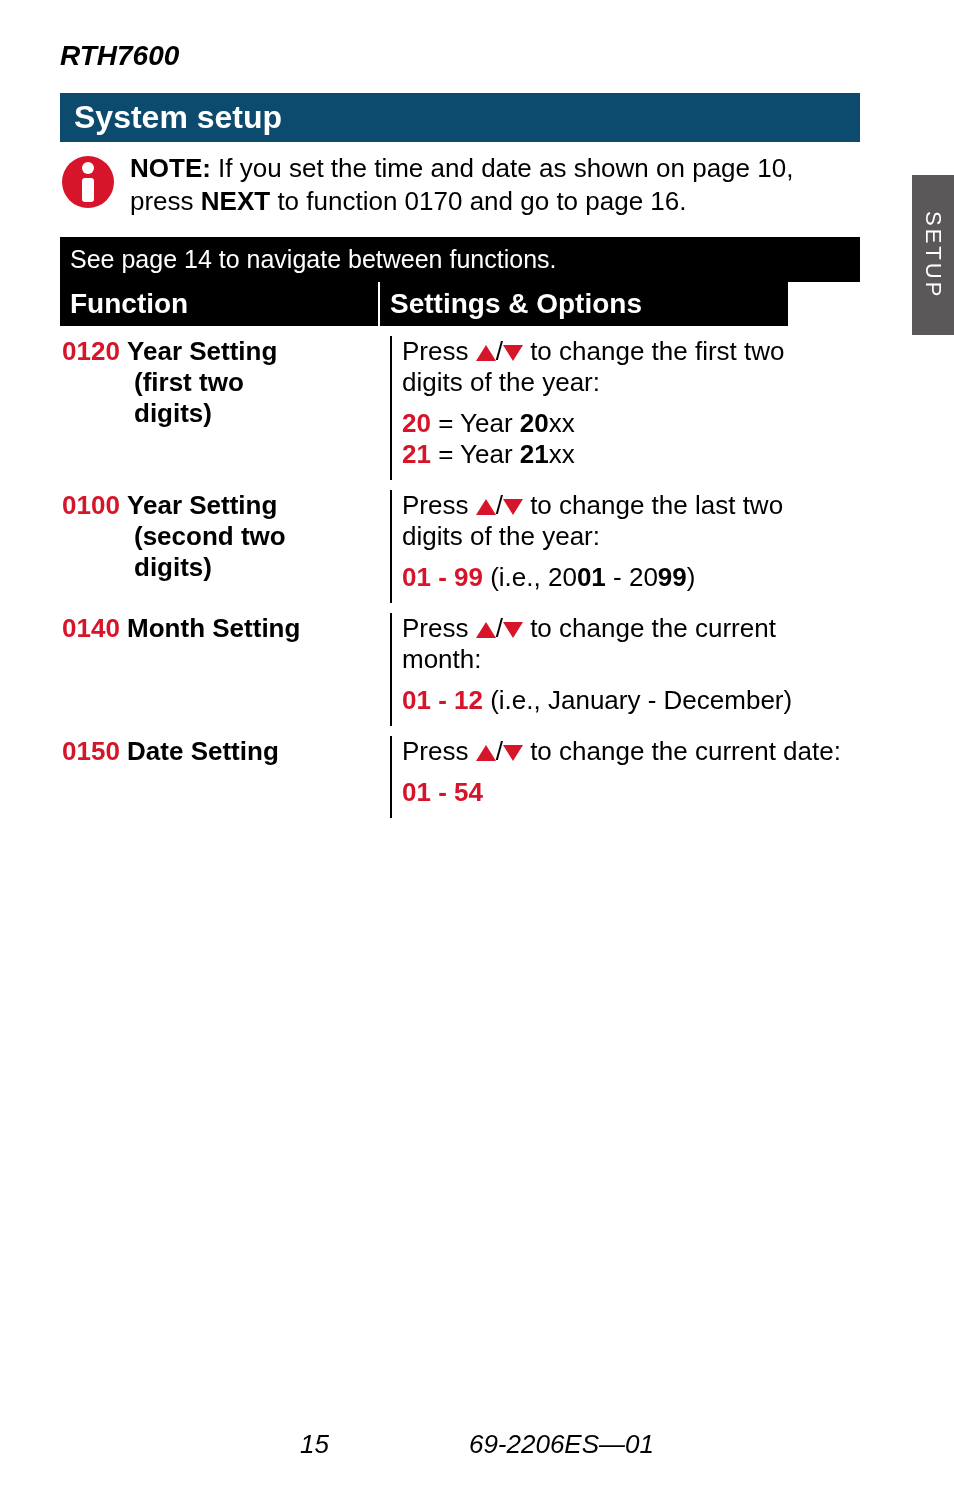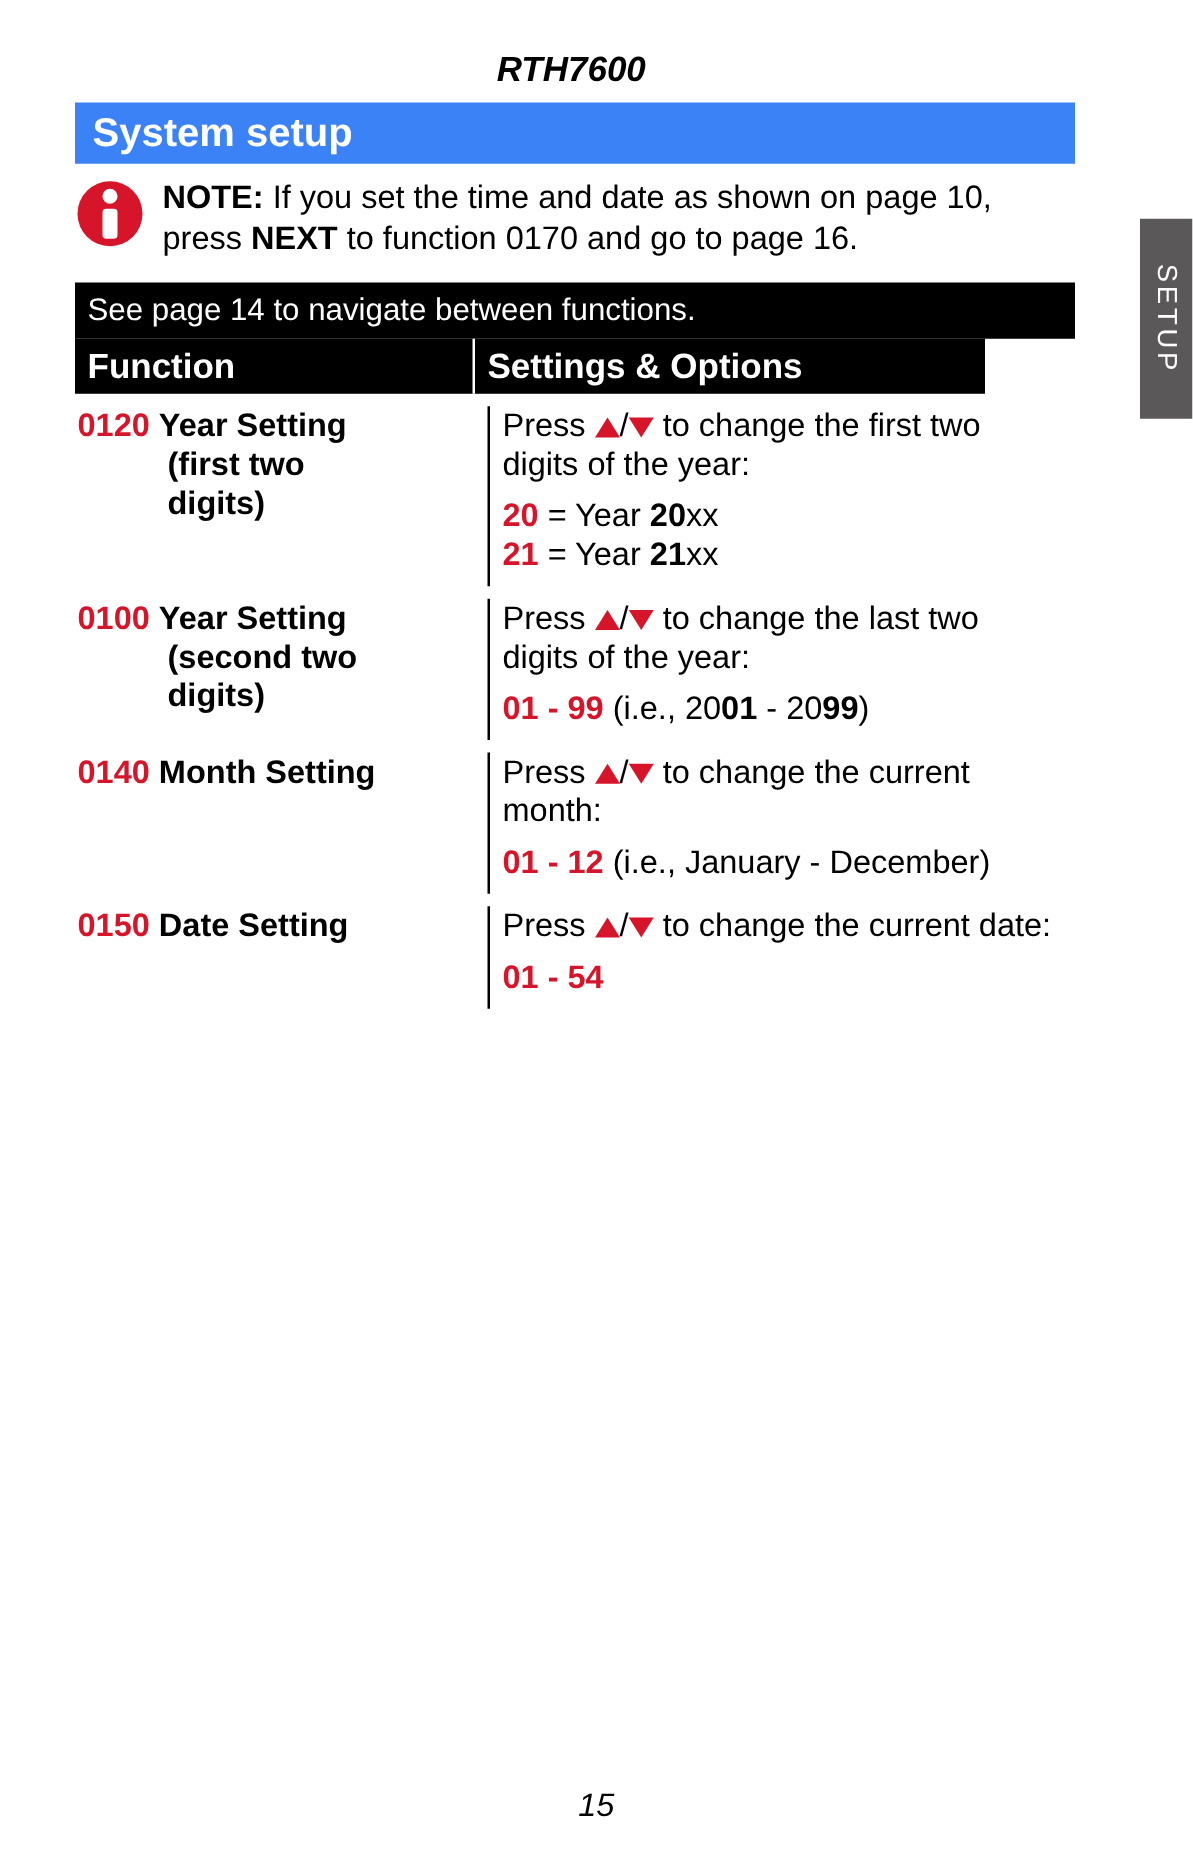--- a/index.html
+++ b/index.html
@@ -9,29 +9,29 @@
     font-family: Arial, Helvetica, sans-serif;
     position: relative;
     background: #fff;
   }
   .page {
     padding: 40px 40px 0 60px;
     position: relative;
     height: 100%;
   }
   .model {
-    text-align: center;
+    text-align: left;
     font-style: italic;
     font-size: 28px;
     font-weight: bold;
     padding-right: 60px;
-    padding-bottom: 10px;
+    padding-bottom: 21px;
   }
   .section-title {
-    background: #3b82f6;
+    background: #0c4a6e;
     color: #fff;
     font-weight: bold;
     font-size: 32px;
     padding: 6px 14px;
     width: 800px;
   }
   .note-block {
     display: flex;
     align-items: flex-start;
     padding: 10px 10px 20px 0;
@@ -219,15 +219,16 @@
     </div>
 
   </div>
 
   <div class="side-tab">
     <span>SETUP</span>
   </div>
 
   <div class="footer">
     <span class="pg">15</span>
+    <span class="doc">69-2206ES—01</span>
   </div>
 
 </div>
 
 </body></html>

